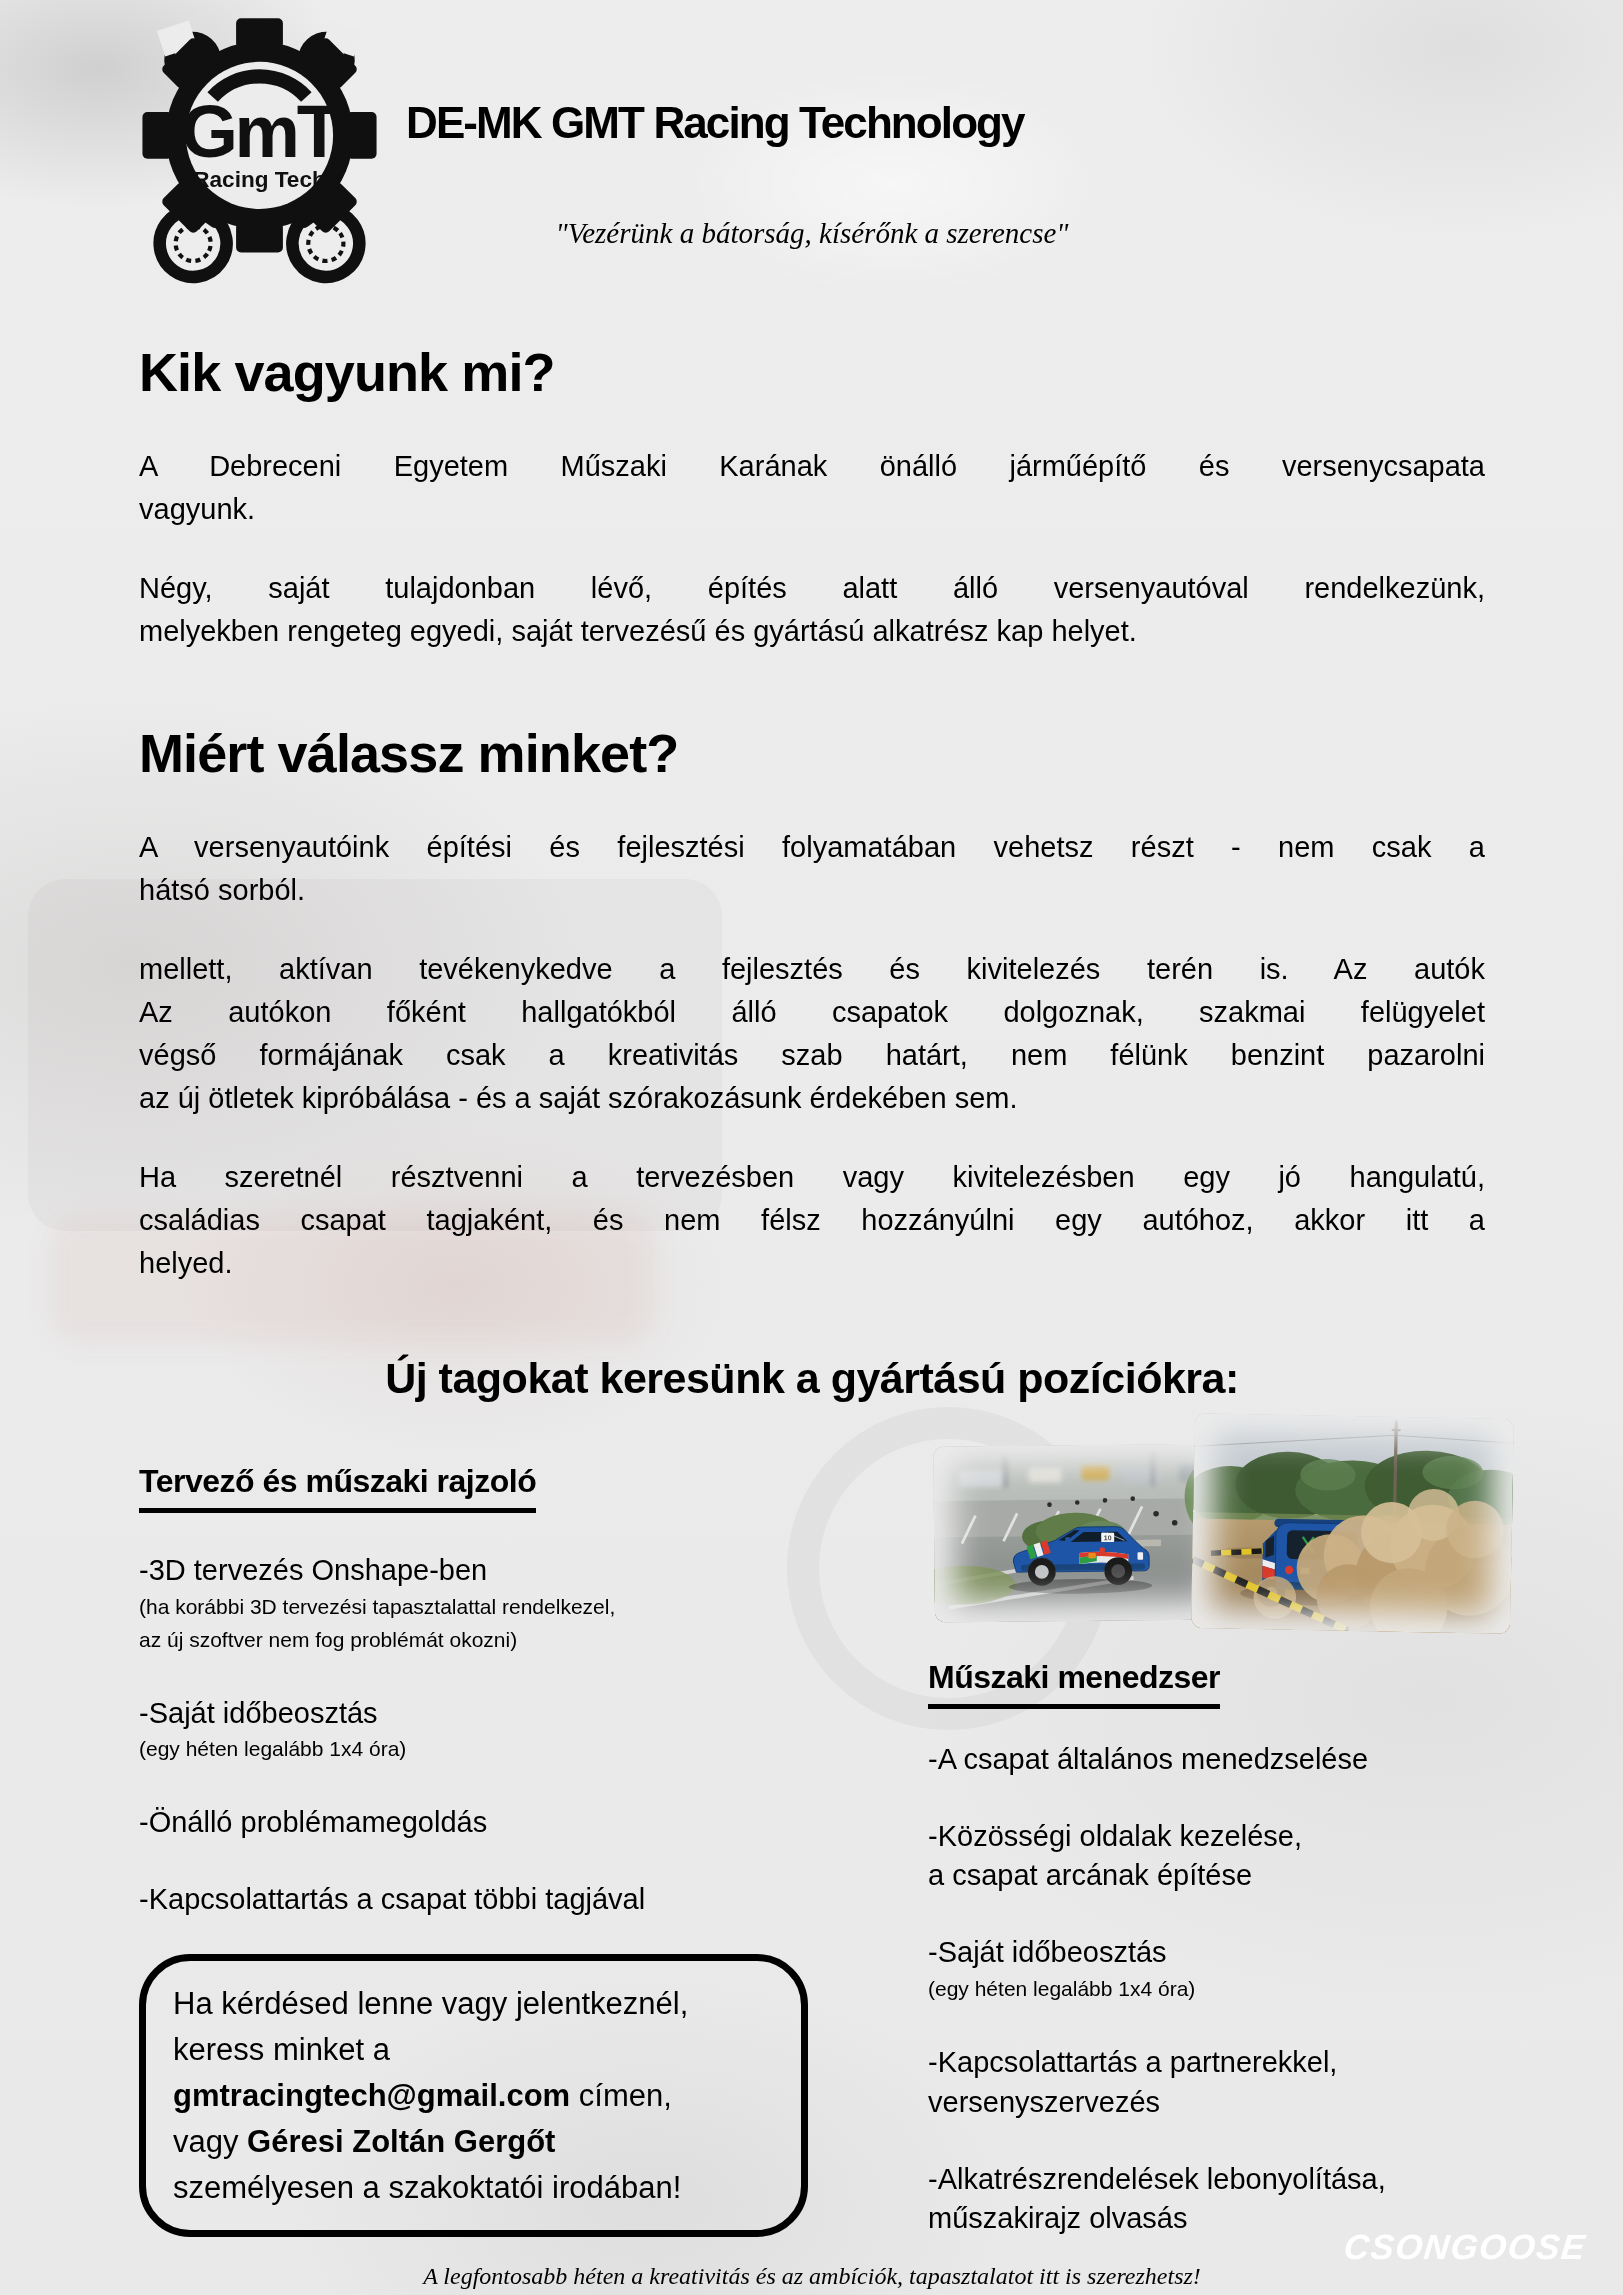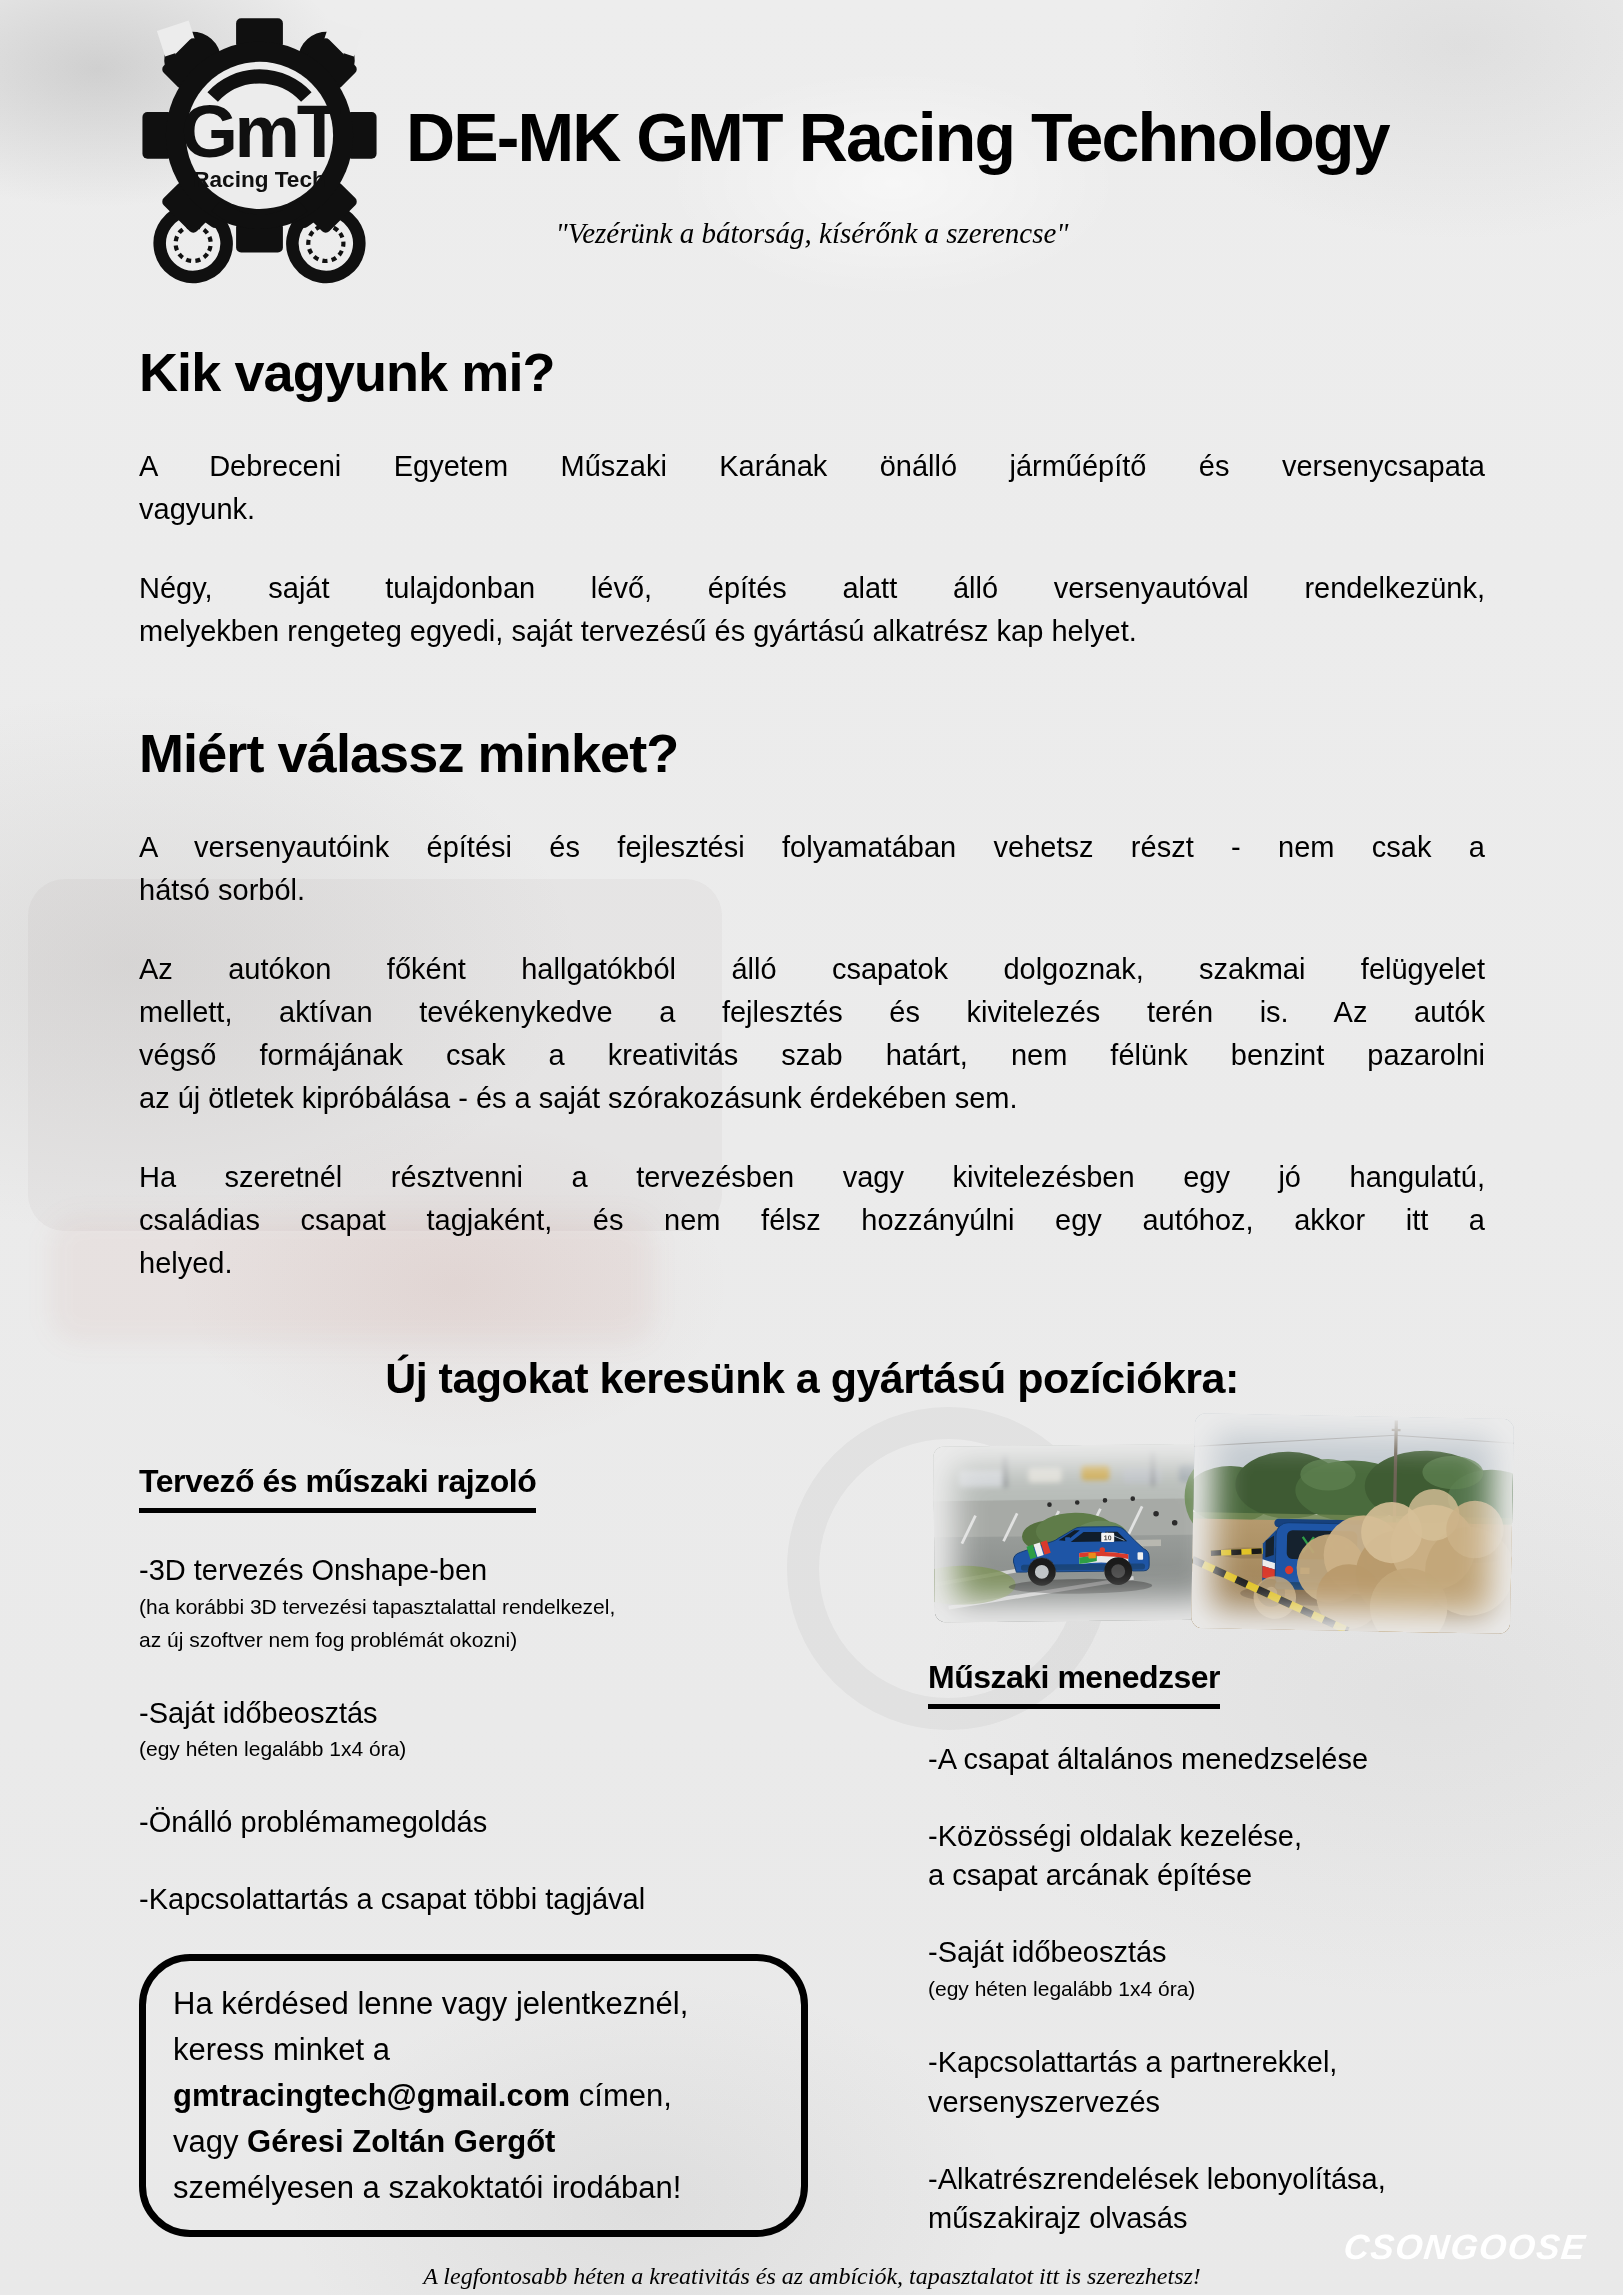--- a/index.html
+++ b/index.html
@@ -20,21 +20,21 @@
   .ghost-panel{position:absolute; left:28px; top:879px; width:694px; height:352px;
     border-radius:37px; background:rgba(110,105,100,.05); pointer-events:none;}
   .ghost-red{position:absolute; left:51px; top:1217px; width:602px; height:125px;
     background:rgba(170,60,45,.06); border-radius:28px; filter:blur(13px); pointer-events:none;}
   .ghost-ring{position:absolute; left:787px; top:1407px; width:259px; height:259px;
     border:32px solid rgba(70,70,70,.055); border-radius:50%; pointer-events:none;}
 
   
   .header{position:relative; height:333px;}
   .logo{position:absolute; left:109px; top:8.3px; width:301px; height:305px;}
-  .title{position:absolute; left:406px; top:98px; font-size:68px; font-weight:700;
+  .title{position:absolute; left:406px; top:98px; font-size:44px; font-weight:700;
     letter-spacing:-1.9px; white-space:nowrap;}
   .quote{position:absolute; top:217px; left:0; width:100%; text-align:center;
     font-family:"Liberation Serif", serif; font-style:italic; font-size:29px;}
 
   
   .content{position:relative; padding:0 139px;}
   h2{margin:0; font-size:54px; font-weight:700; letter-spacing:-0.9px;}
   .h2-about{margin-top:8.3px;}
   .h2-why{margin-top:69px;}
   .para{margin-top:42px; font-size:29px; line-height:43px;}
@@ -144,22 +144,22 @@
       <div class="jline">Négy, saját tulajdonban lévő, építés alatt álló versenyautóval rendelkezünk,</div>
       <div class="lline">melyekben rengeteg egyedi, saját tervezésű és gyártású alkatrész kap helyet.</div>
     </div>
 
     <h2 class="h2-why">Miért válassz minket?</h2>
     <div class="para">
       <div class="jline">A versenyautóink építési és fejlesztési folyamatában vehetsz részt - nem csak a</div>
       <div class="lline">hátsó sorból.</div>
     </div>
     <div class="para">
+      <div class="jline">mellett, aktívan tevékenykedve a fejlesztés és kivitelezés terén is. Az autók</div>
       <div class="jline">Az autókon főként hallgatókból álló csapatok dolgoznak, szakmai felügyelet</div>
-      <div class="jline">mellett, aktívan tevékenykedve a fejlesztés és kivitelezés terén is. Az autók</div>
       <div class="jline">végső formájának csak a kreativitás szab határt, nem félünk benzint pazarolni</div>
       <div class="lline">az új ötletek kipróbálása - és a saját szórakozásunk érdekében sem.</div>
     </div>
     <div class="para">
       <div class="jline">Ha szeretnél résztvenni a tervezésben vagy kivitelezésben egy jó hangulatú,</div>
       <div class="jline">családias csapat tagjaként, és nem félsz hozzányúlni egy autóhoz, akkor itt a</div>
       <div class="lline">helyed.</div>
     </div>
 
     <div class="recruit">Új tagokat keresünk a gyártású pozíciókra:</div>

